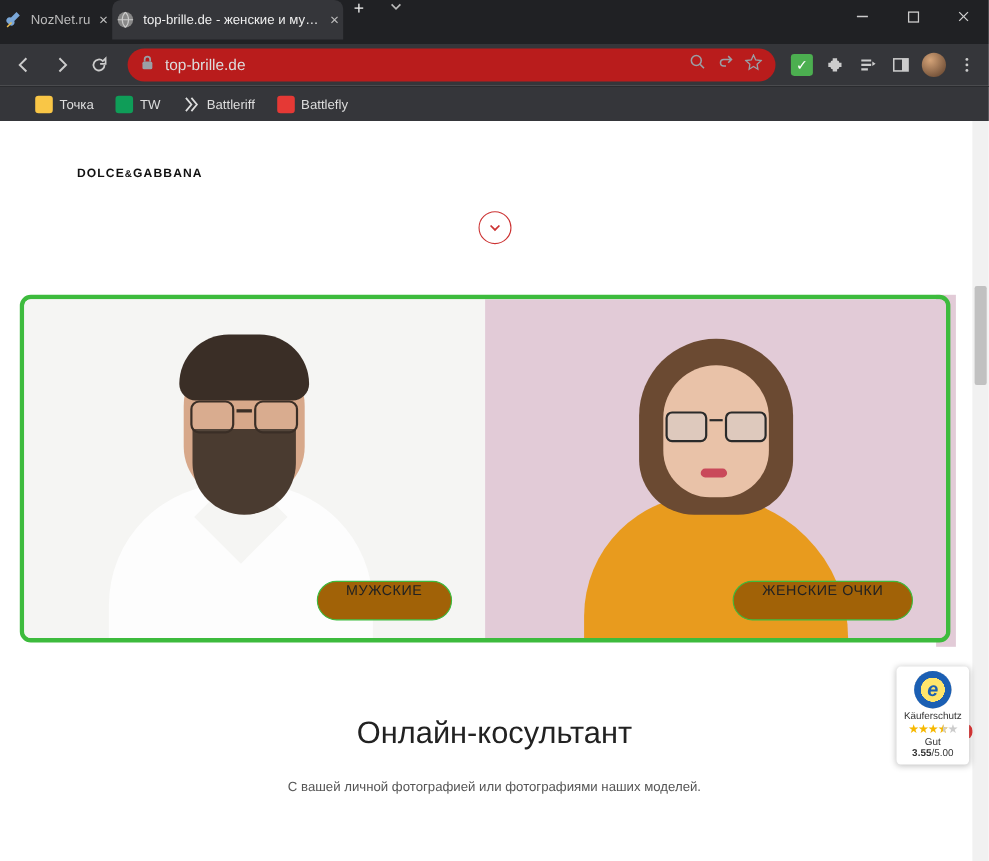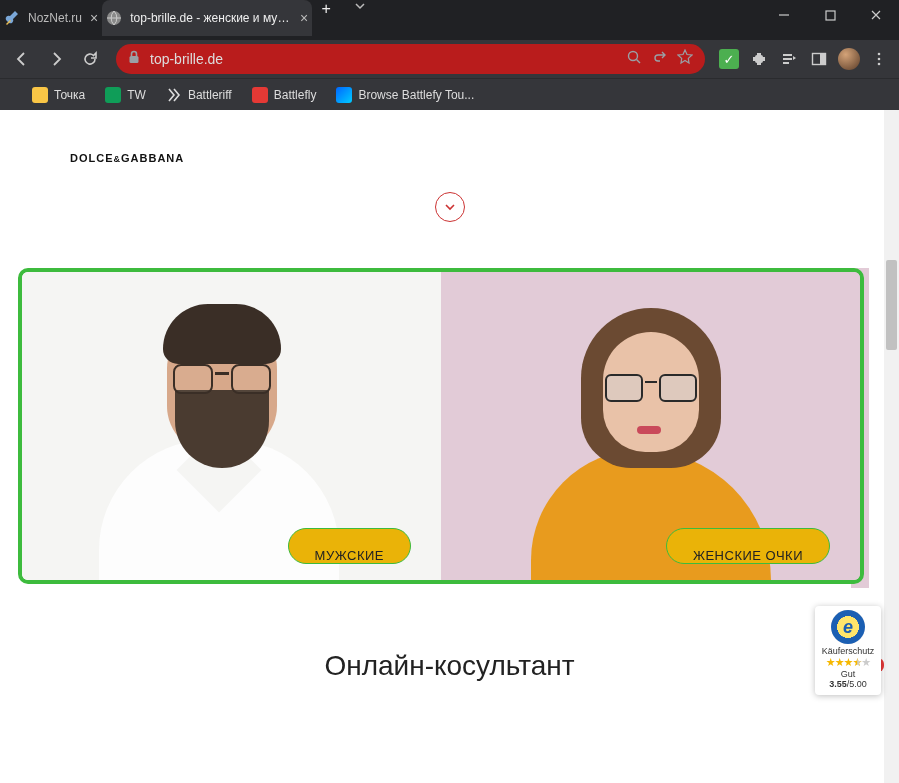--- a/index.html
+++ b/index.html
@@ -69,21 +69,21 @@
 .woman { position:absolute; bottom:0; left:50%; transform:translateX(-50%); width:280px; height:290px; }
 .woman .hair { position:absolute; top:18px; left:70px; width:140px; height:160px; background:#6b4a32; border-radius:70px 70px 50px 50px; }
 .woman .head { position:absolute; top:42px; left:92px; width:96px; height:120px; background:#e9c2a8; border-radius:50px 50px 44px 44px; }
 .woman .glasses { position:absolute; top:84px; left:94px; width:92px; height:30px; }
 .woman .glasses .lens { width:38px; height:28px; border:2px solid #2a2a2a; border-radius:6px; position:absolute; background:rgba(200,220,240,.3);}
 .woman .glasses .l1 { left:0; } .woman .glasses .l2 { right:0; }
 .woman .glasses .bridge { position:absolute; top:7px; left:40px; width:12px; height:2px; background:#2a2a2a; }
 .woman .shirt { position:absolute; bottom:0; left:20px; width:240px; height:130px; background:#e89b1e; border-radius:110px 130px 0 0; }
 .woman .lips { position:absolute; top:136px; left:126px; width:24px; height:8px; background:#c9495a; border-radius:4px; }
 
-.cta { position:absolute; bottom:16px; height:36px; padding:0 26px; border:1.5px solid #3dbb3d; border-radius:18px; background:#eab308; color:#222; font-size:13px; display:flex; align-items:flex-end; letter-spacing:.5px; }
+.cta { position:absolute; bottom:16px; height:36px; padding:0 26px; border:1.5px solid #3dbb3d; border-radius:18px; background:#a16207; color:#222; font-size:13px; display:flex; align-items:flex-start; letter-spacing:.5px; }
 .cta-left { right:30px; }
 .cta-right { right:30px; }
 
 
 .pinkbar { position:absolute; top:158px; right:30px; width:18px; height:320px; background:#e2cbd7; }
 
 
 .consult { position:absolute; top:540px; left:0; width:100%; text-align:center; }
 .consult h2 { font-size:28px; font-weight:400; color:#222; margin-bottom:26px; }
 .consult p { font-size:12px; color:#555; }
@@ -224,24 +224,20 @@
   <div class="bookmark">
       <span class="bm-icon"><svg width="16" height="16" viewBox="0 0 16 16">
           <path d="M3 2l5 6-5 6M8 2l5 6-5 6" stroke="#ddd" fill="none" stroke-width="1.6"></path>
         </svg></span>
       <span>Battleriff</span>
     </div>
   <div class="bookmark">
       <span class="bm-icon bm-red"></span>
       <span>Battlefly</span>
     </div>
-  <div class="bookmark">
-      <span class="bm-icon bm-battlefy"></span>
-      <span>Browse Battlefy Tou...</span>
-    </div>
 </div>
 
 <div class="viewport">
   <div class="scrollbar-v">
     <div class="scrollthumb" style="top:150px;height:90px"></div>
   </div>
 
   <div class="brand">
     <span>DOLCE</span><span class="amp">&amp;</span><span>GABBANA</span>
   </div>
@@ -285,20 +281,21 @@
           </div>
       </div>
       <div class="cta cta-right">
           <span>ЖЕНСКИЕ ОЧКИ</span>
         </div>
     </div>
   </div>
 
   <div class="consult">
     <h2>Онлайн-косультант</h2>
+    <p>С вашей личной фотографией или фотографиями наших моделей.</p>
   </div>
 
   <div class="red-edge"></div>
 
   <div class="trust">
     <div class="seal">
         <div class="e">e</div>
       </div>
     <div>Käuferschutz</div>
     <div class="stars">★★★<span style="position:relative;display:inline-block;width:9px">★<span class="grey" style="position:absolute;left:0;clip-path:inset(0 0 0 55%)">★</span></span><span class="grey">★</span></div>

